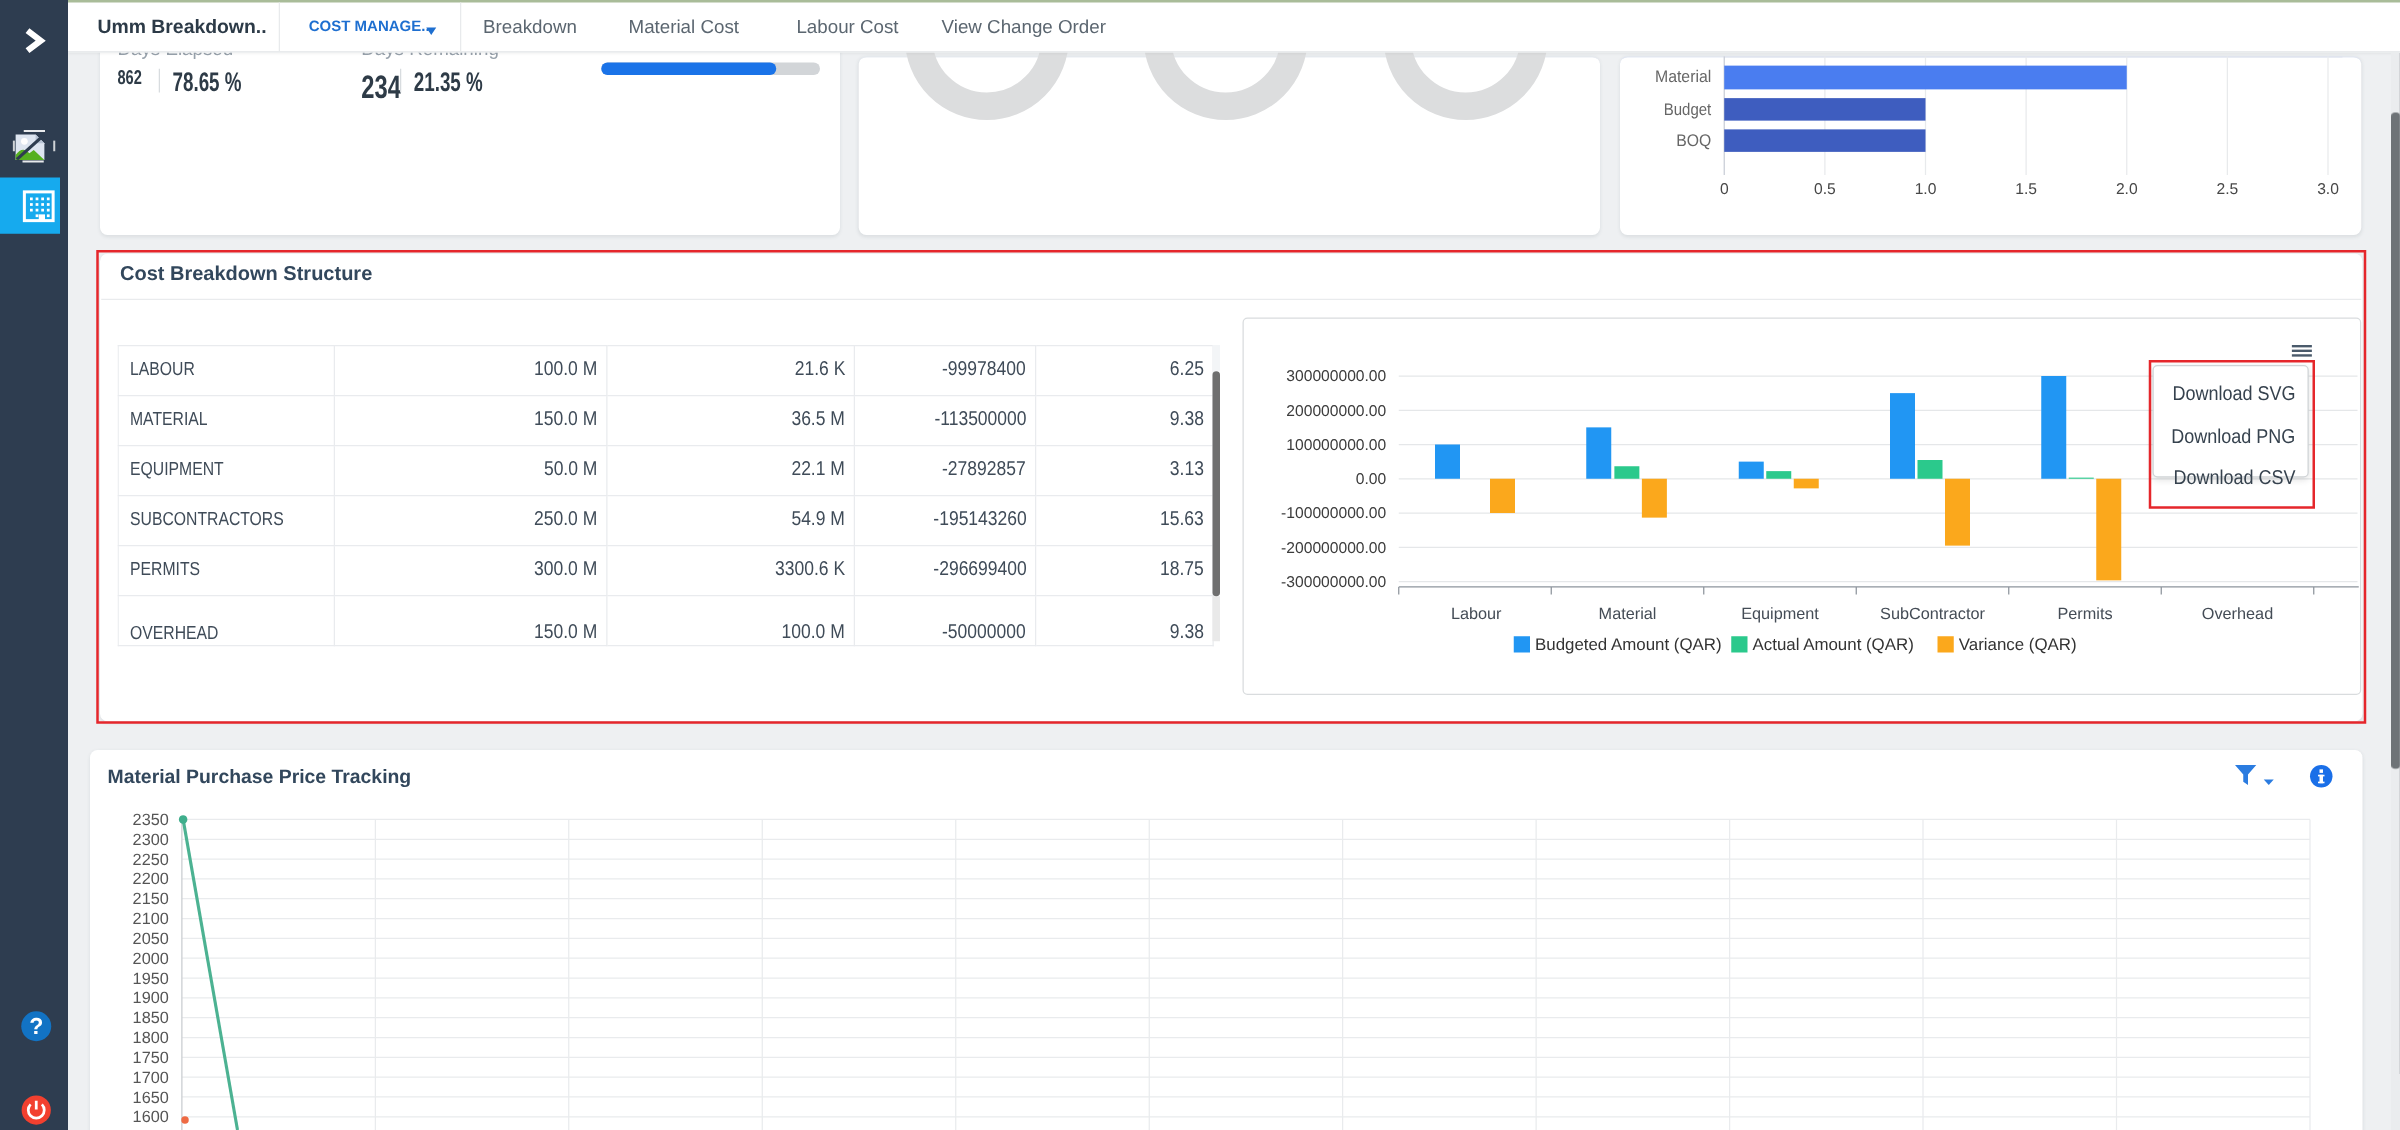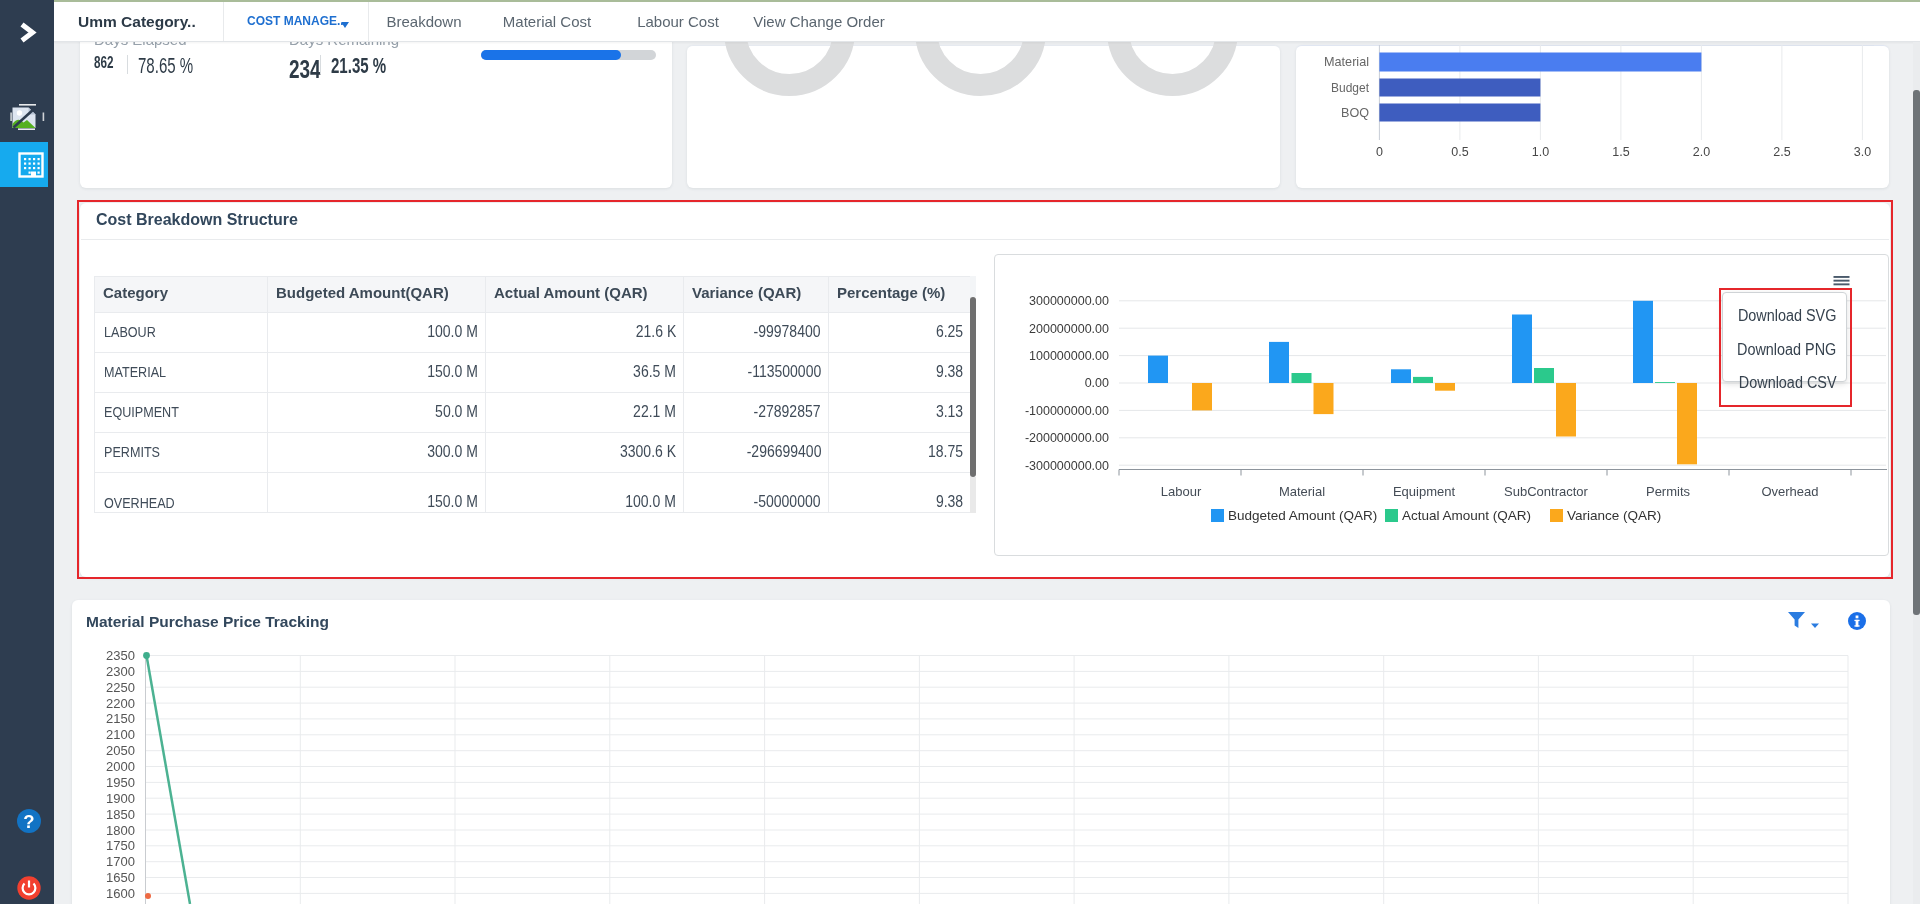--- a/index.html
+++ b/index.html
@@ -44,21 +44,21 @@
 <body>
 
 <div class="card" id="card1" style="left:80px;top:18px;width:592px;height:170px"></div>
 <div class="card" id="card2" style="left:687px;top:45px;width:593px;height:143px;border-top:1px solid #e6eaf0"></div>
 <div class="card" id="card3" style="left:1296px;top:45px;width:593px;height:143px;border-top:1px solid #e0e6f2"></div>
 
 <div class="abs" style="left:94px;top:31px;font-size:15px;color:#97a1ab;z-index:2">Days Elapsed</div>
 <div class="abs" style="left:289px;top:31px;font-size:15px;color:#97a1ab;z-index:2">Days Remaining</div>
 <div class="abs" style="left:94px;top:54px;font-size:16px;font-weight:600;color:#2e3b47"><span style="display:inline-block;transform:scaleX(.73);transform-origin:0 50%">862</span></div>
 <div class="abs" style="left:127px;top:55px;width:1px;height:19px;background:#d8dcdf"></div>
-<div class="abs" style="left:138px;top:54px;font-size:21.5px;font-weight:400;color:#2e3b47"><span style="display:inline-block;transform:scaleX(.70);transform-origin:0 50%">78.65 %</span></div>
+<div class="abs" style="left:138px;top:54px;font-size:21.5px;font-weight:700;color:#2e3b47"><span style="display:inline-block;transform:scaleX(.70);transform-origin:0 50%">78.65 %</span></div>
 <div class="abs" style="left:289px;top:54px;font-size:26px;font-weight:600;color:#2e3b47"><span style="display:inline-block;transform:scaleX(.73);transform-origin:0 50%">234</span></div>
 <div class="abs" style="left:320px;top:55px;width:1px;height:19px;background:#d8dcdf"></div>
 <div class="abs" style="left:331px;top:54px;font-size:21.5px;font-weight:600;color:#2e3b47"><span style="display:inline-block;transform:scaleX(.70);transform-origin:0 50%">21.35 %</span></div>
 <div class="abs" style="left:481px;top:50px;width:175px;height:10px;border-radius:5px;background:#d2d5d8"></div>
 <div class="abs" style="left:481px;top:50px;width:140px;height:10px;border-radius:5px;background:#1a73e8"></div>
 
 <div class="ring" style="left:724px;top:-35px"></div>
 <div class="ring" style="left:914.5px;top:-35px"></div>
 <div class="ring" style="left:1106.5px;top:-35px"></div>
 
@@ -93,47 +93,47 @@
 <div id="cbtablewrap">
 <table id="cbtable">
 <colgroup>
         <col style="width:173px">
         <col style="width:218px">
         <col style="width:198px">
         <col style="width:145px">
         <col style="width:142px">
       </colgroup>
 <tbody>
-        <tr>
-          <th>Category</th>
-          <th>Budgeted Amount(QAR)</th>
-          <th>Actual Amount (QAR)</th>
-          <th>Variance (QAR)</th>
-          <th>Percentage (%)</th>
-        </tr>
 <tr>
           <td class="cat"><span class="cx">LABOUR</span></td>
           <td><span class="nx">100.0 M</span></td>
           <td><span class="nx">21.6 K</span></td>
           <td><span class="nx">-99978400</span></td>
           <td><span class="nx">6.25</span></td>
         </tr>
 <tr>
           <td class="cat"><span class="cx">MATERIAL</span></td>
           <td><span class="nx">150.0 M</span></td>
           <td><span class="nx">36.5 M</span></td>
           <td><span class="nx">-113500000</span></td>
           <td><span class="nx">9.38</span></td>
         </tr>
 <tr>
           <td class="cat"><span class="cx">EQUIPMENT</span></td>
           <td><span class="nx">50.0 M</span></td>
           <td><span class="nx">22.1 M</span></td>
           <td><span class="nx">-27892857</span></td>
           <td><span class="nx">3.13</span></td>
+        </tr>
+<tr>
+          <td class="cat"><span class="cx">SUBCONTRACTORS</span></td>
+          <td><span class="nx">250.0 M</span></td>
+          <td><span class="nx">54.9 M</span></td>
+          <td><span class="nx">-195143260</span></td>
+          <td><span class="nx">15.63</span></td>
         </tr>
 <tr>
           <td class="cat"><span class="cx">PERMITS</span></td>
           <td><span class="nx">300.0 M</span></td>
           <td><span class="nx">3300.6 K</span></td>
           <td><span class="nx">-296699400</span></td>
           <td><span class="nx">18.75</span></td>
         </tr>
 <tr class="last">
           <td class="cat"><span class="cx">OVERHEAD</span></td>
@@ -272,21 +272,21 @@
 <text x="63" y="297.9" font-size="13" fill="#555" text-anchor="end">1600</text>
 <line x1="74.5" y1="55.5" x2="118" y2="304" stroke="#4cb292" stroke-width="2.5"></line>
 <circle cx="74.5" cy="55.5" r="3.4" fill="#3fae8c"></circle>
 <circle cx="76" cy="296" r="3" fill="#ee6a43"></circle>
 </svg>
 
 <div class="abs" style="left:1913px;top:42px;width:7px;height:862px;background:#eaecee;z-index:35"></div>
 <div class="abs" style="left:1913px;top:90px;width:7px;height:525px;background:#6e7377;border-radius:3px;z-index:36"></div>
 
 <div id="navbar">
- <div id="brand">Umm Category..</div>
+ <div id="brand">Umm Breakdown..</div>
  <div class="nsep" style="left:169px"></div>
  <div id="costm">COST MANAGE...</div>
  <div id="costcaret"></div>
  <div class="nsep" style="left:314px"></div>
  <div class="ntab" style="left:370px">Breakdown</div>
  <div class="ntab" style="left:493px">Material Cost</div>
  <div class="ntab" style="left:624px">Labour Cost</div>
  <div class="ntab" style="left:765px">View Change Order</div>
 </div>
 

